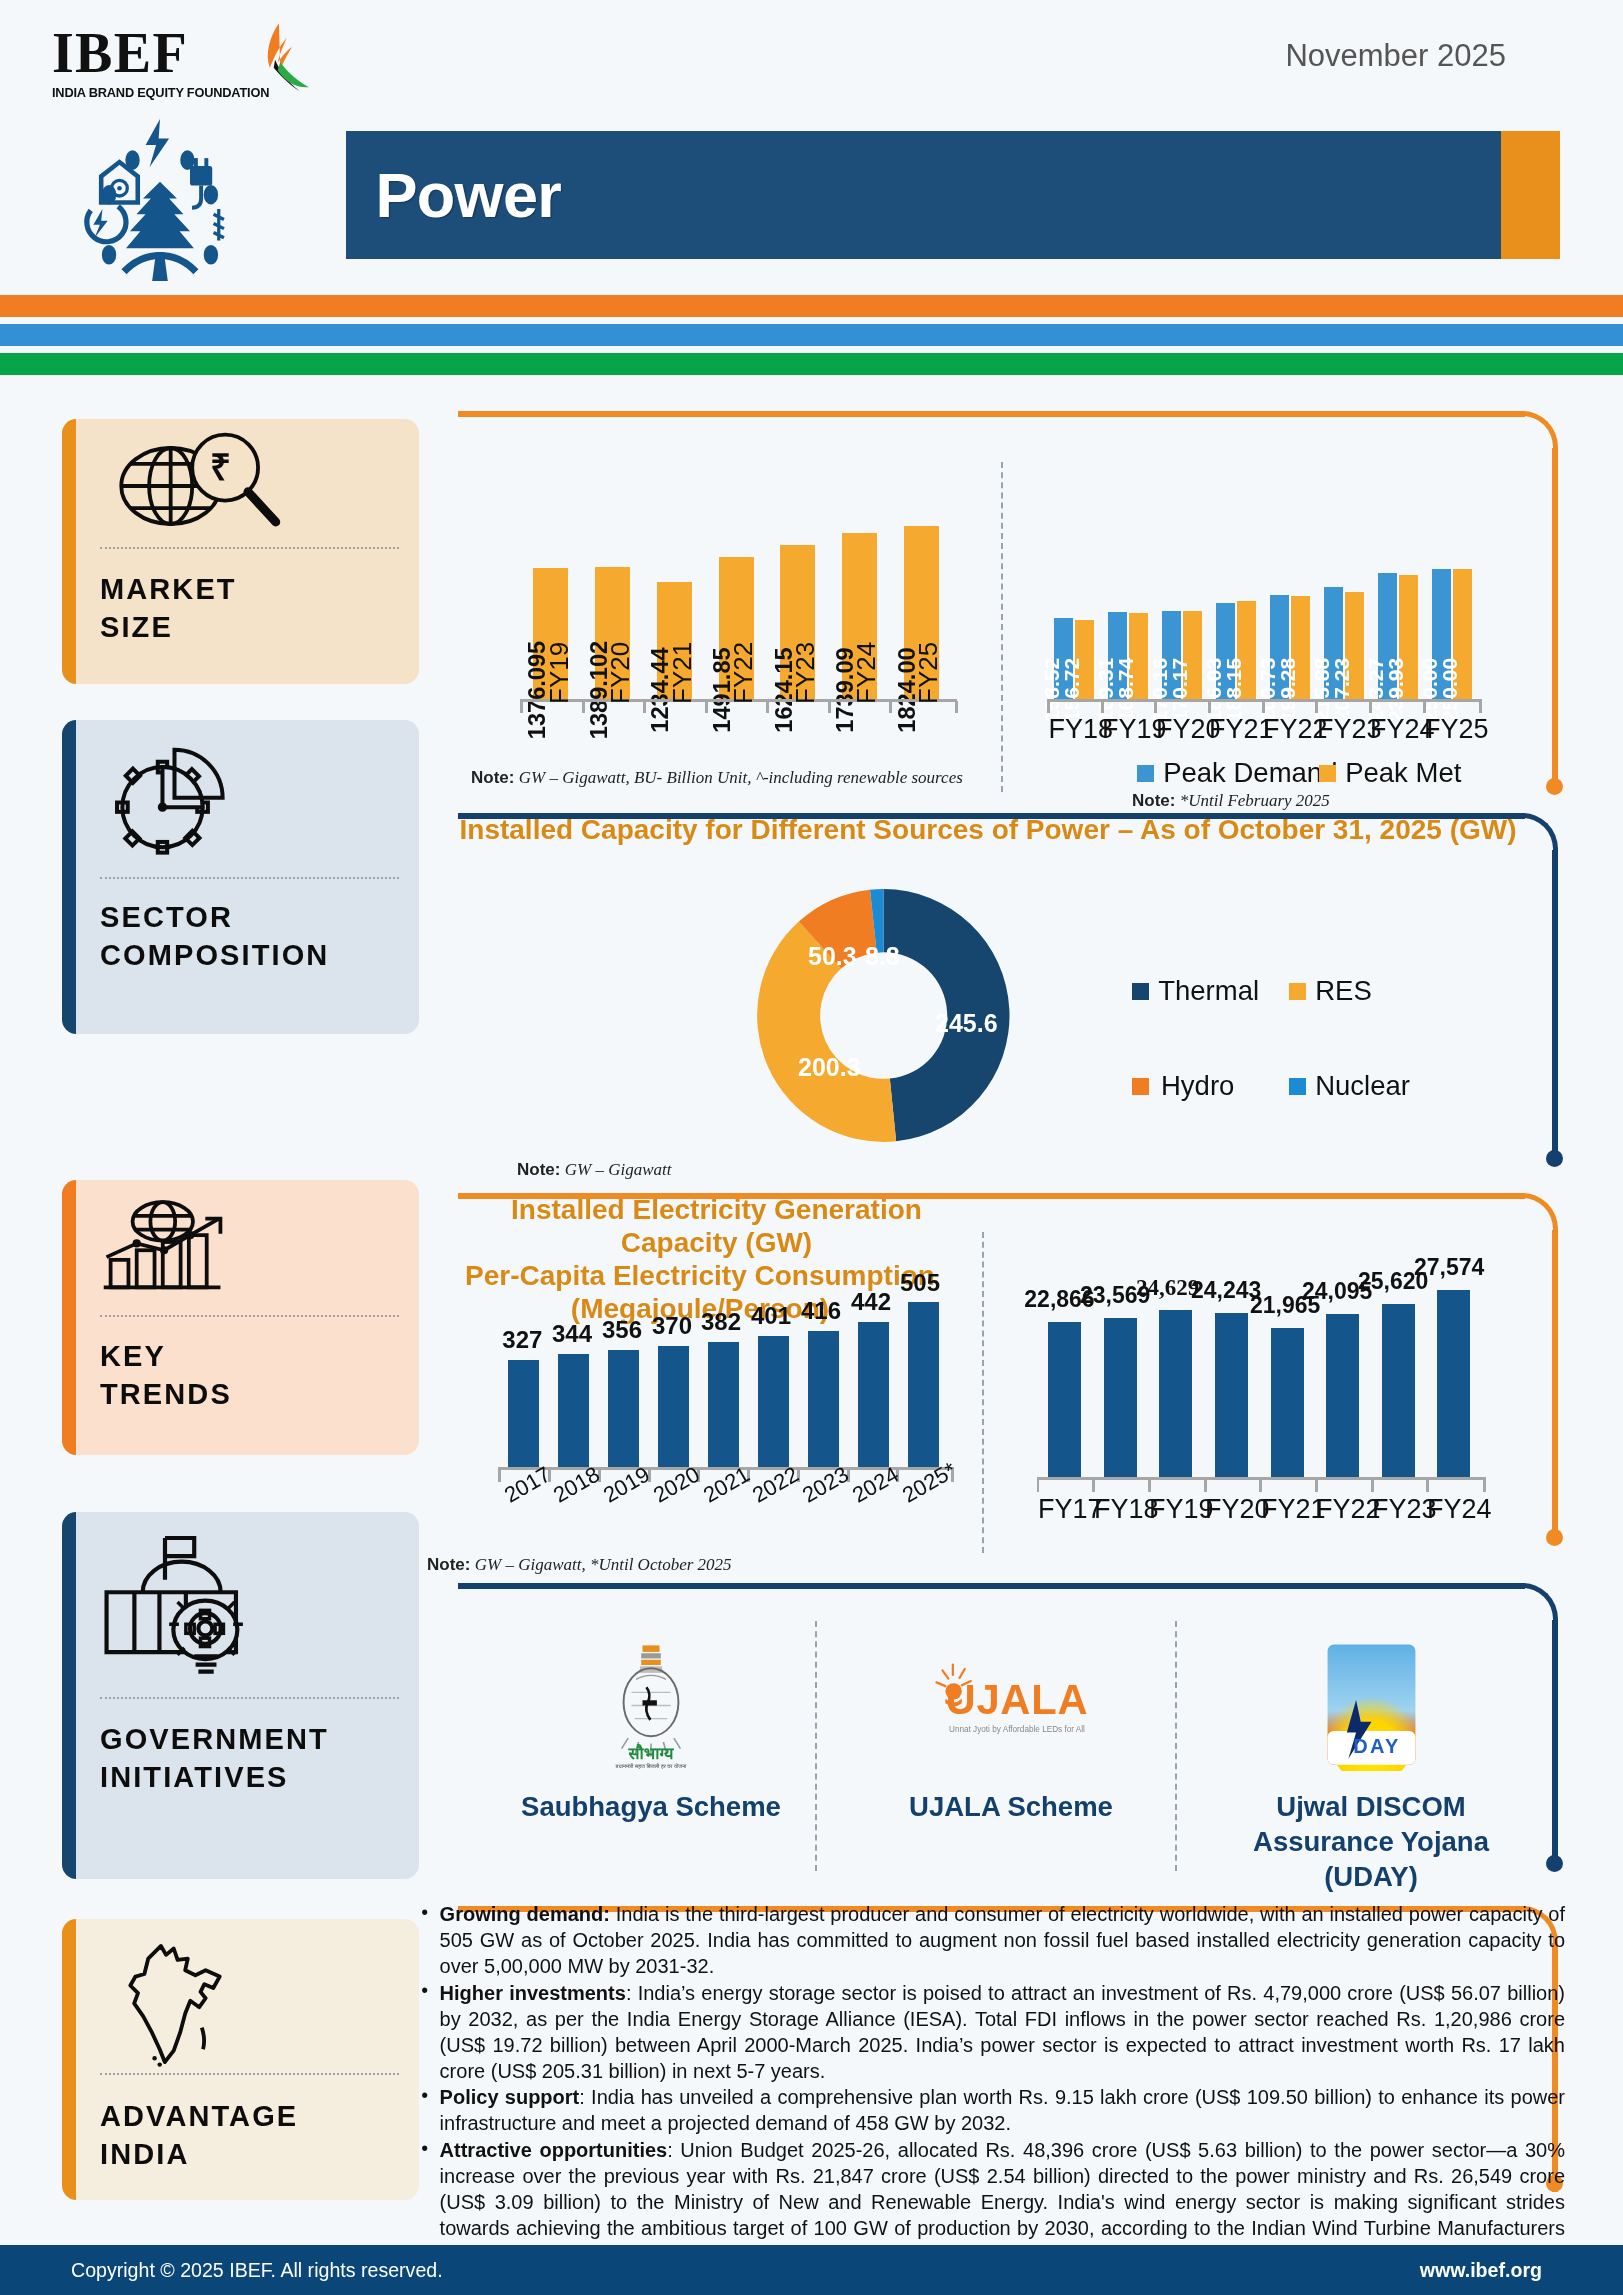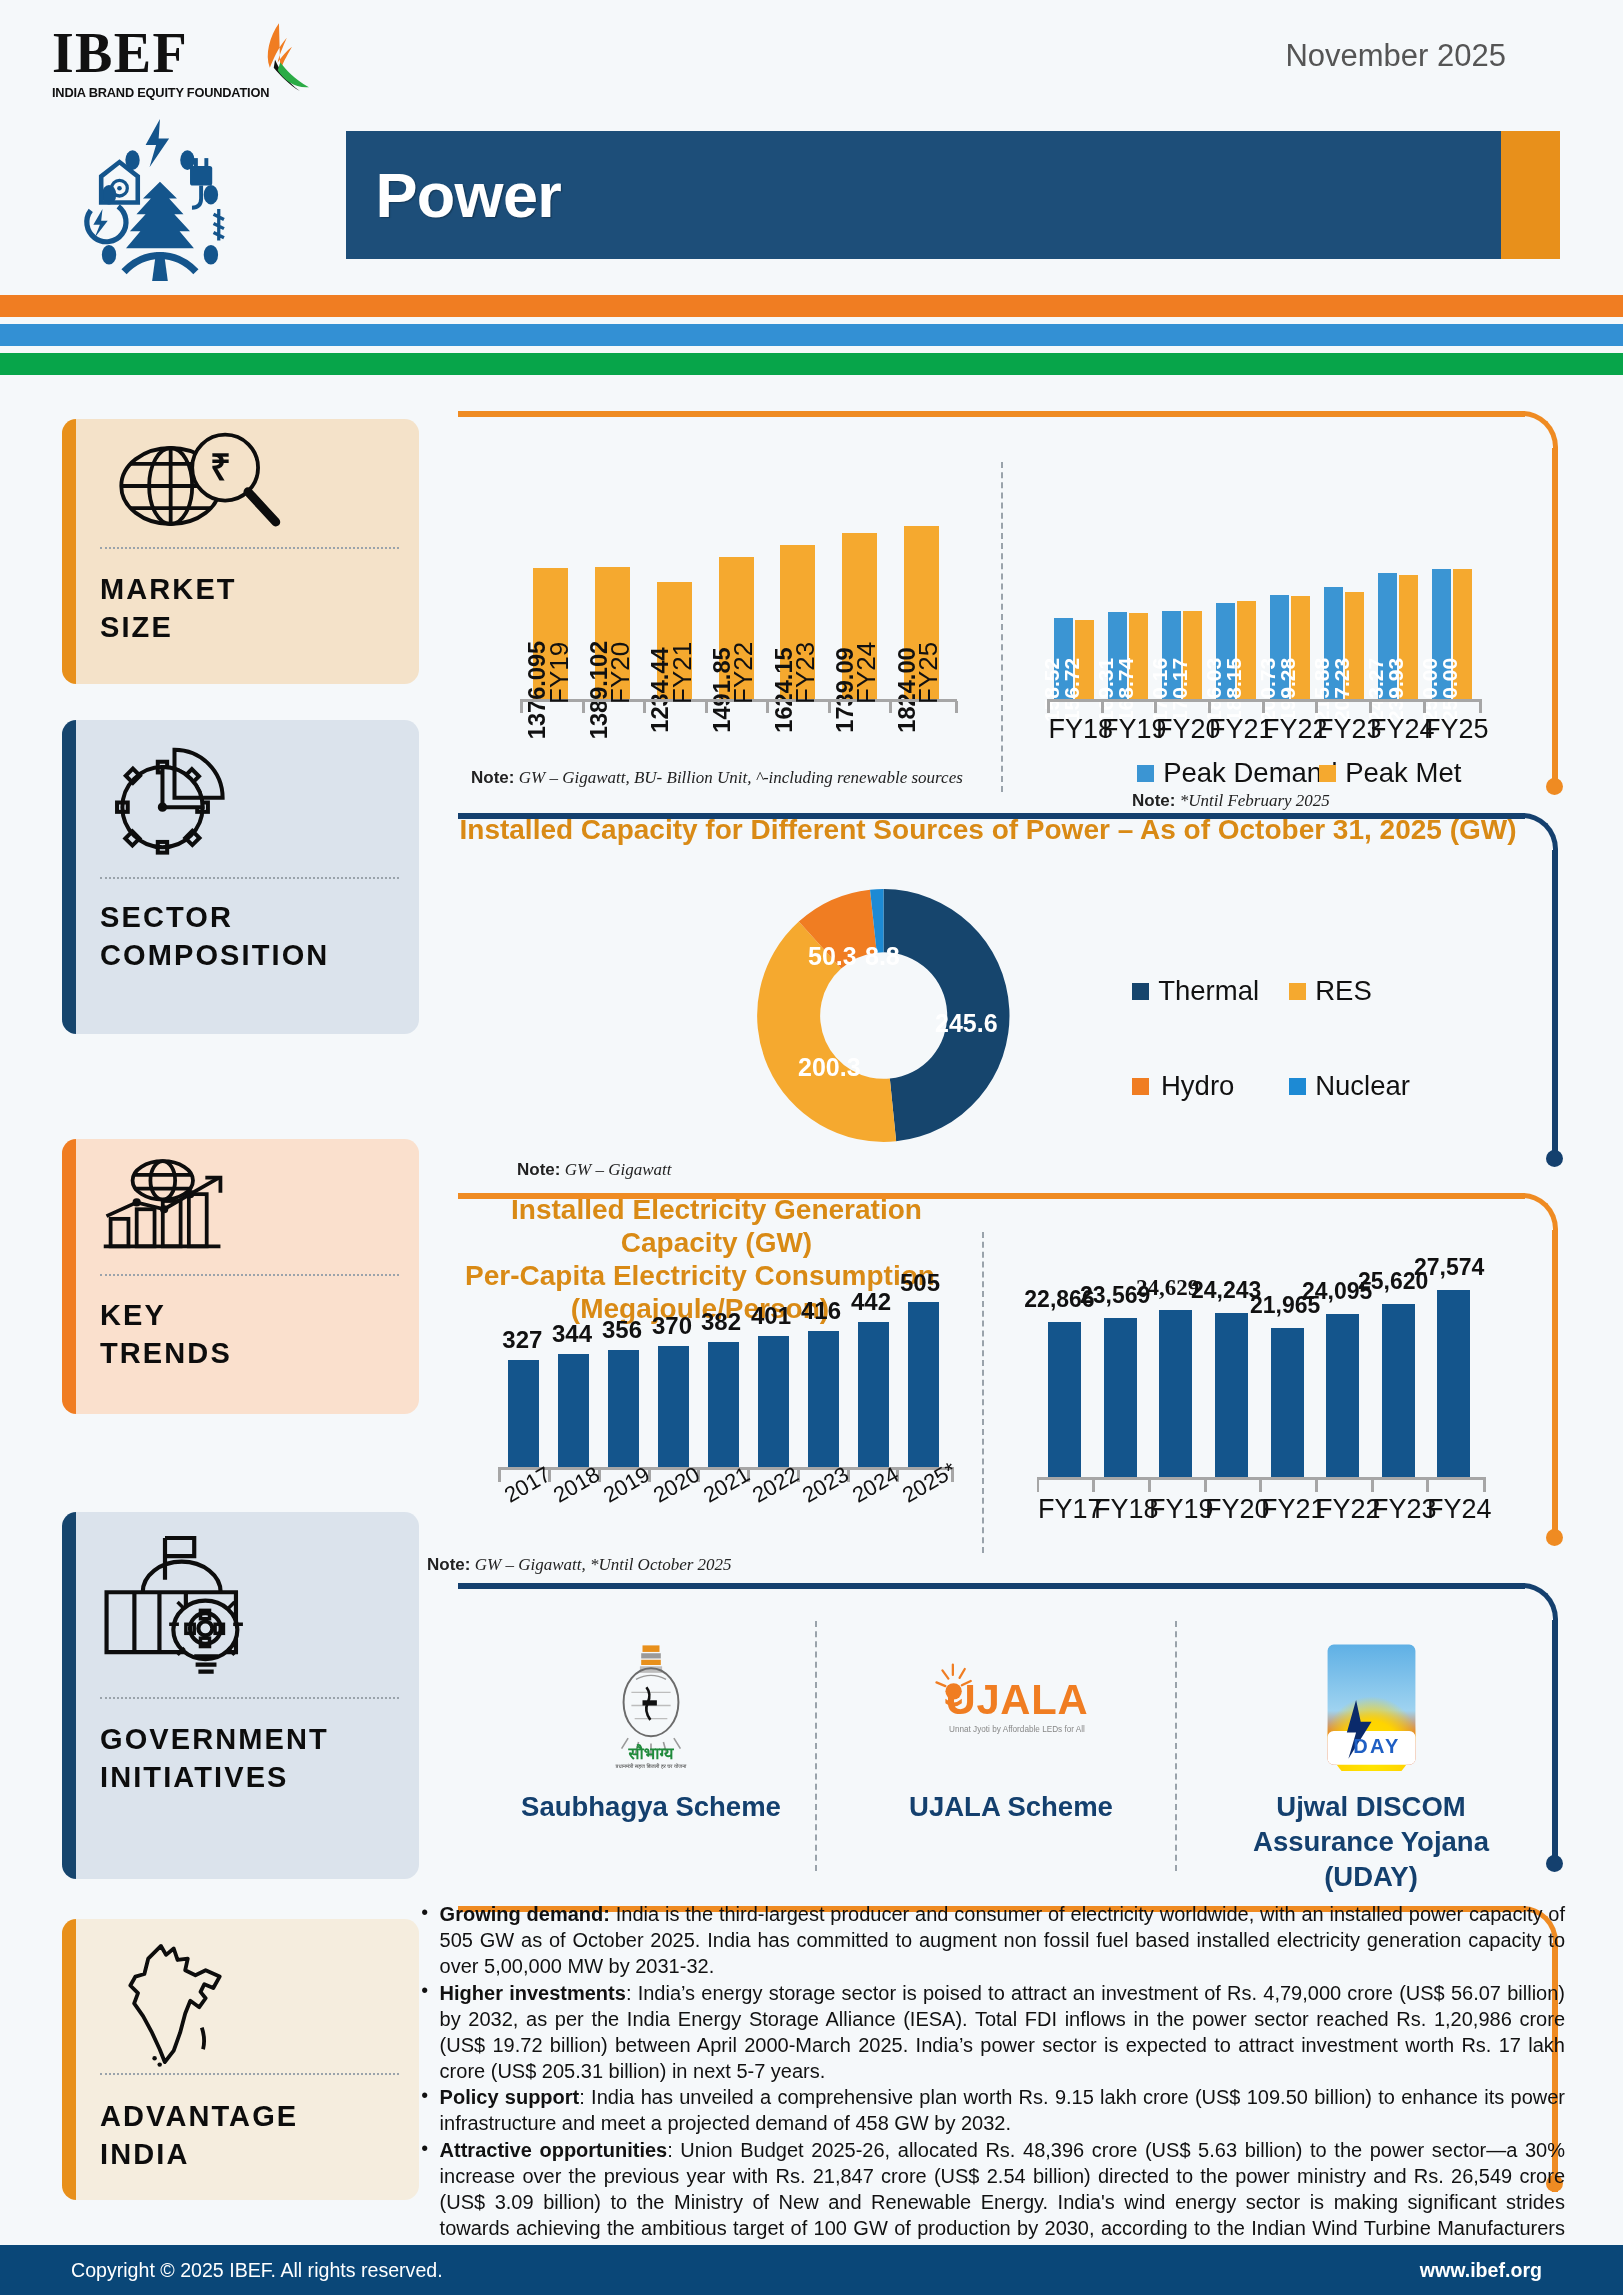--- a/index.html
+++ b/index.html
@@ -246,21 +246,21 @@
         <path d="M110 14 v72 h72 A72 72 0 0 0 110 14 Z"></path>
         <circle cx="92" cy="100" r="4" fill="#0d0d0d"></circle>
       </g>
     </svg>
   </div>
   <div class="divider" style="top:157px;"></div>
   <div class="label" style="top:178px; white-space:pre-line;">SECTOR
 COMPOSITION</div>
 </div>
 
-<div class="side-card card-peach" style="top:1139px; height:275px;">
+<div class="side-card card-peach" style="top:1180px; height:275px;">
   <div class="bar"></div>
   <div class="icon-wrap">
     <svg viewBox="0 0 220 140" width="151" height="97">
       <g fill="none" stroke="#0d0d0d" stroke-width="5.5">
         <ellipse cx="90" cy="32" rx="44" ry="28"></ellipse>
         <ellipse cx="90" cy="32" rx="18" ry="28"></ellipse>
         <path d="M48 24 h84 M48 44 h84"></path>
         <rect x="14" y="88" width="26" height="40"></rect>
         <rect x="52" y="74" width="26" height="54"></rect>
         <rect x="90" y="62" width="26" height="66"></rect>

